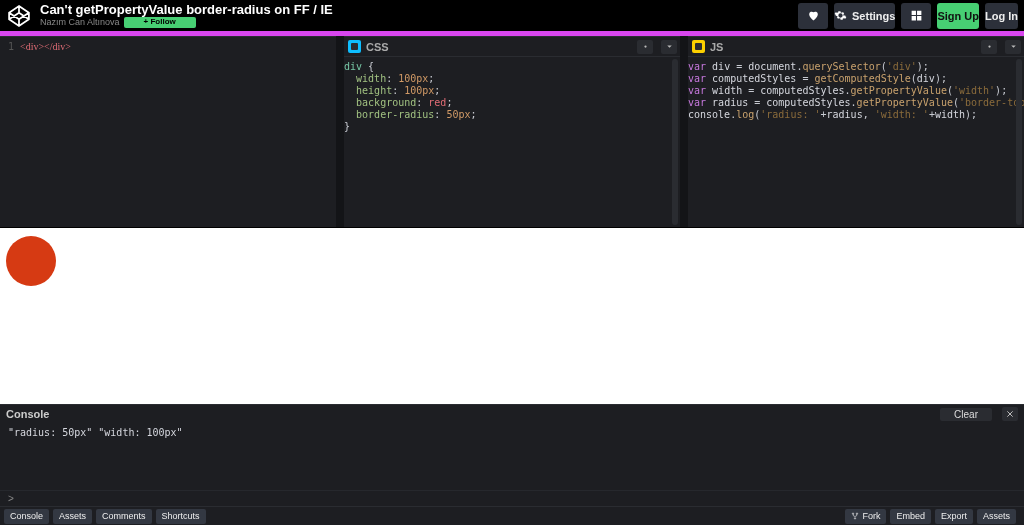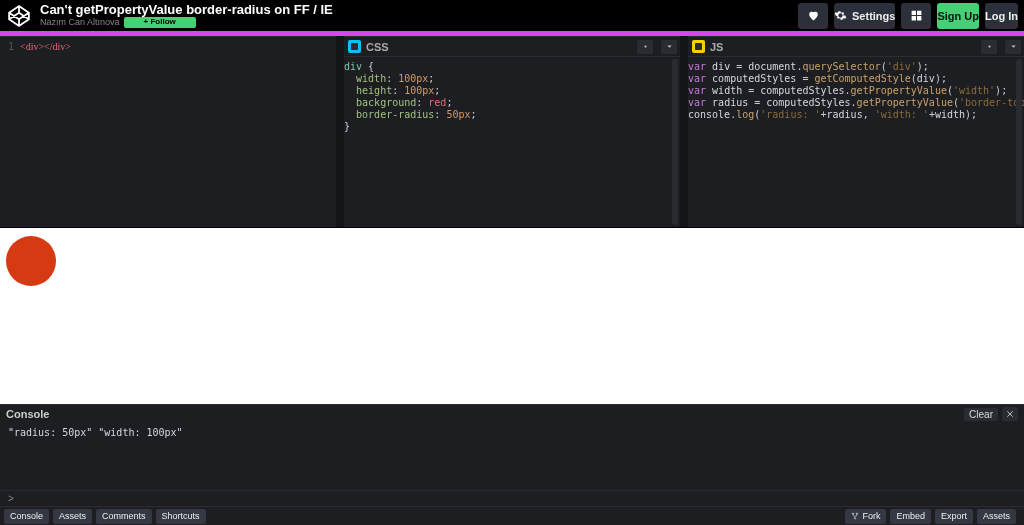--- a/index.html
+++ b/index.html
@@ -49,21 +49,21 @@
   .c-plain { color:#d5d7de; }
 
   
   .preview { height:176px; background:#fff; position:relative; }
   .preview-circle { position:absolute; top:8px; left:6px; width:50px; height:50px; border-radius:50%; background:#d63a13; }
 
   
   .console { flex:1; min-height:0; background:#1d1e22; display:flex; flex-direction:column; border-top:1px solid #2a2c31; }
   .console-head { height:18px; display:flex; align-items:center; padding:0 6px; font-size:11px; font-weight:700; color:#ccc; }
   .console-head .gap { flex:1; }
-  .clear-btn { background:#2a2c31; color:#ddd; font-size:10px; border:none; border-radius:2px; padding:1px 5px; margin-right:4px; cursor:pointer; }
+  .clear-btn { background:#2a2c31; color:#ddd; font-size:10px; border:none; border-radius:2px; padding:1px 14px; margin-right:10px; cursor:pointer; }
   .close-btn { width:16px; height:14px; background:#2a2c31; border-radius:2px; display:flex; align-items:center; justify-content:center; cursor:pointer; }
   .close-btn svg { width:8px; height:8px; fill:#bbb; }
   .console-body { flex:1; padding:4px 8px; font-family:Menlo, Consolas, monospace; font-size:10px; color:#d5d7de; }
   .console-input { height:16px; color:#888; font-size:10px; padding:0 8px; display:flex; align-items:center; border-top:1px solid #26282d; }
 
   
   .footer { height:19px; background:#1d1e22; border-top:1px solid #2a2c31; display:flex; align-items:center; padding:0 4px; }
   .fbtn { height:15px; background:#333842; color:#eee; border:none; border-radius:2px; padding:0 6px; font-size:9px; margin-right:4px; cursor:pointer; display:inline-flex; align-items:center; gap:3px; }
   .footer .gap { flex:1; }
   .fbtn svg { width:8px; height:8px; fill:#eee; }

